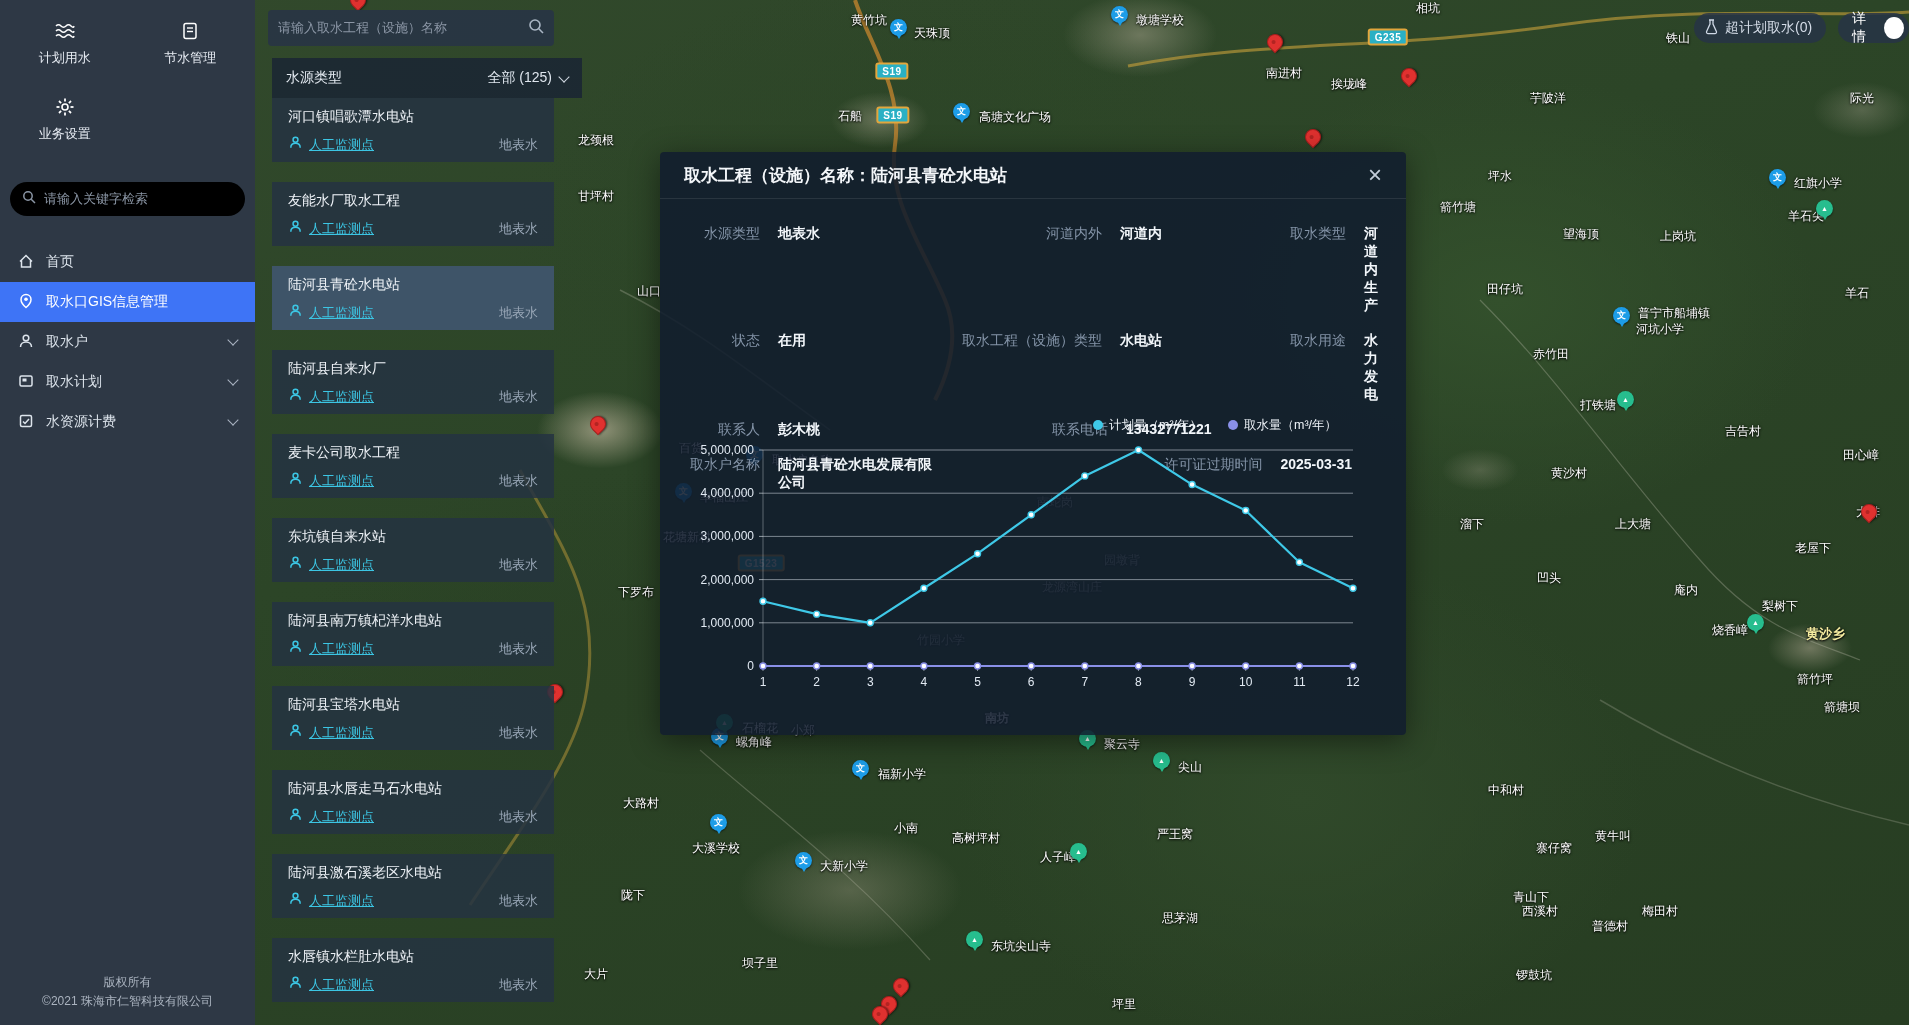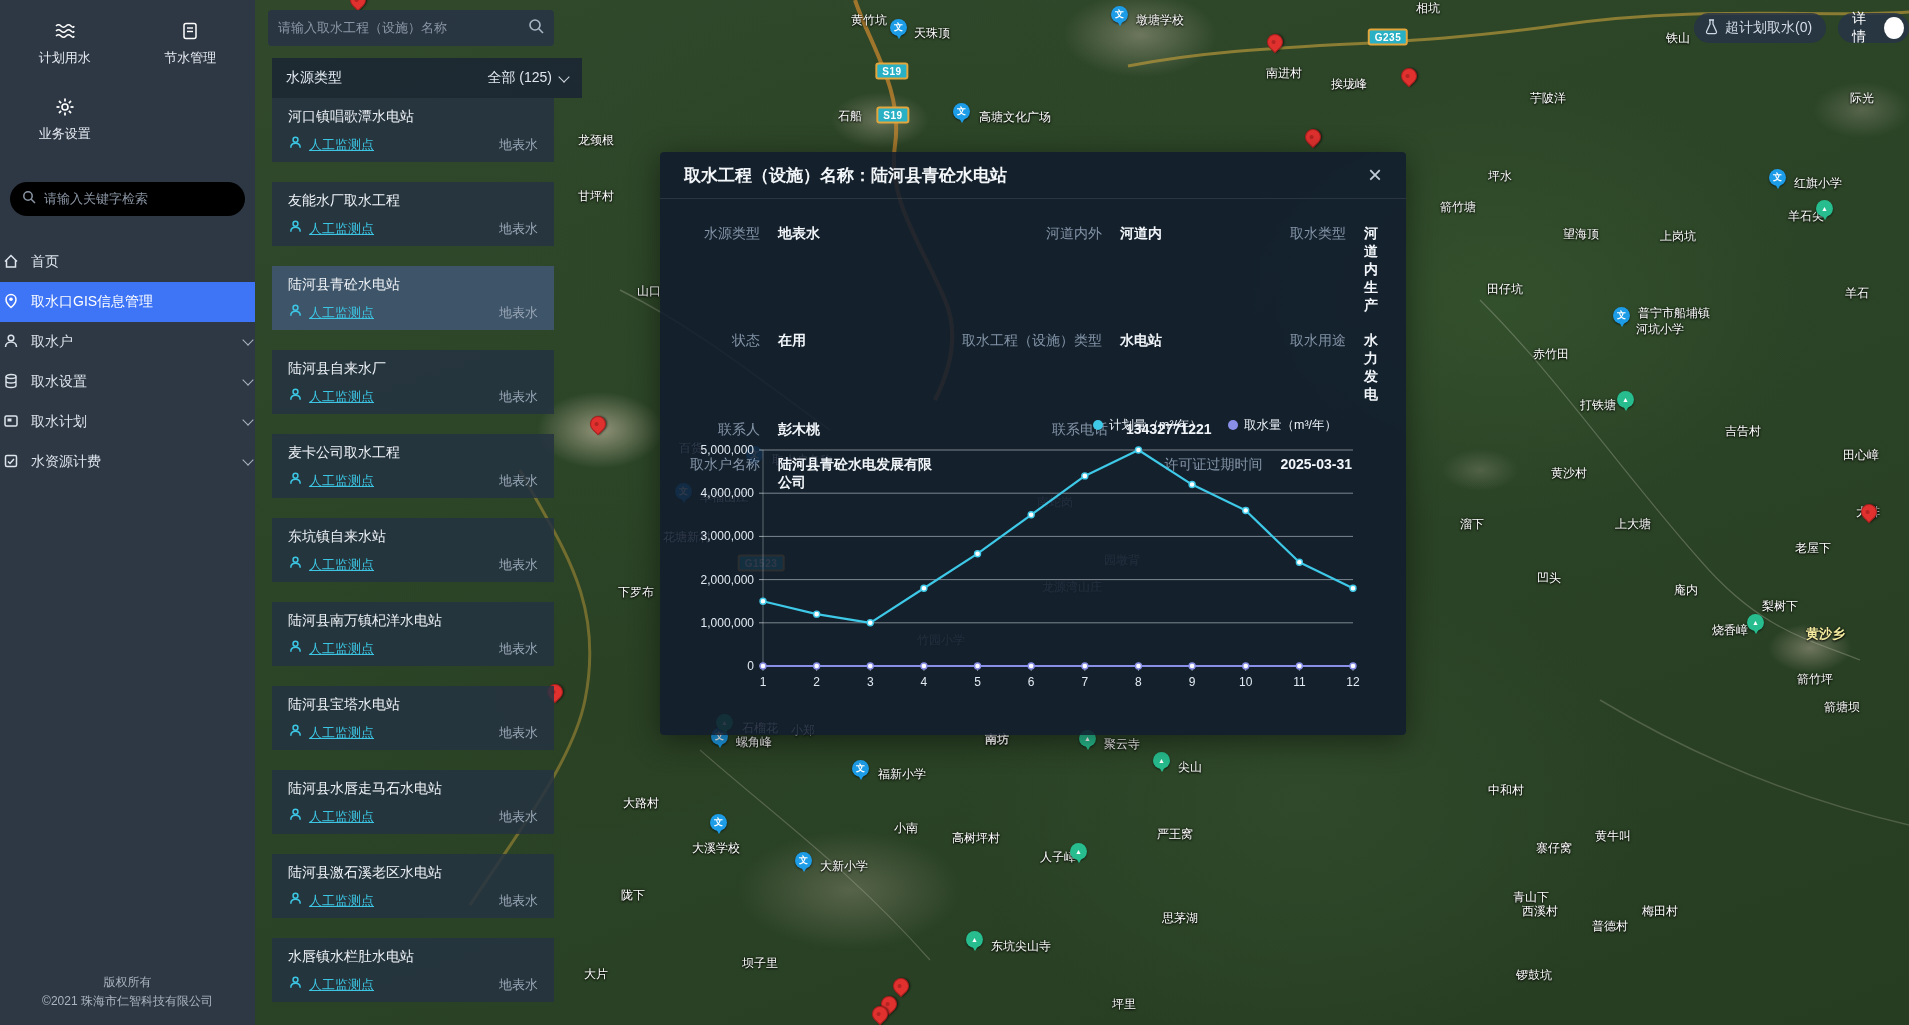--- a/index.html
+++ b/index.html
@@ -45,21 +45,21 @@
   #sidebar{position:absolute;left:0;top:0;width:255px;height:1025px;background:#2e3845;z-index:30;}
   #module-grid{display:grid;grid-template-columns:1fr 1fr;gap:4px;padding:8px 4px 4px;}
   .module-btn{height:72px;border-radius:8px;display:flex;flex-direction:column;align-items:center;
     justify-content:center;gap:8px;color:#e8edf4;font-size:13px;cursor:pointer;}
   .module-btn.active{background:#4678f7;}
   .module-btn svg{display:block;}
   #side-search{margin:22px 10px 0;height:34px;background:#000000;border-radius:17px;
     display:flex;align-items:center;padding:0 12px;gap:8px;}
   #side-search .ph{color:#8b96a5;font-size:13px;}
   #side-menu{margin-top:26px;}
-  .menu-item{height:40px;display:flex;align-items:center;padding:0 3px;gap:12px;color:#dde4ec;
+  .menu-item{height:40px;display:flex;align-items:center;padding:0 18px;gap:12px;color:#dde4ec;
     font-size:14px;cursor:pointer;position:relative;}
   .menu-item.active{background:#3e74f6;margin:0 0;color:#fff;}
   .menu-item .chev{margin-left:auto;width:7px;height:7px;border-right:1.5px solid #aab4c2;
     border-bottom:1.5px solid #aab4c2;transform:rotate(45deg);margin-top:-4px;}
   #side-footer{position:absolute;left:0;right:0;bottom:14px;text-align:center;color:#aab3bf;font-size:12px;line-height:19px;}
 
   
   #station-panel{position:absolute;left:268px;top:0;width:286px;height:1025px;z-index:20;}
   #station-search{position:absolute;left:0;top:10px;width:266px;height:36px;background:rgba(40,53,68,.92);
     border-radius:4px;display:flex;align-items:center;padding:0 10px;gap:8px;}
@@ -167,21 +167,21 @@
       <span class="map-label" style="left: 663px; top: 537px;">花塘新村</span>
       <span class="map-label" style="left: 618px; top: 592px;">下罗布</span>
       <span class="map-label" style="left: 736px; top: 742px;">螺角峰</span>
       <span class="map-label" style="left: 623px; top: 803px;">大路村</span>
       <span class="map-label" style="left: 621px; top: 895px;">陇下</span>
       <span class="map-label" style="left: 584px; top: 974px;">大片</span>
       <span class="map-label" style="left: 742px; top: 963px;">坝子里</span>
       <span class="map-label" style="left: 1112px; top: 1004px;">坪里</span>
       <span class="map-label" style="left: 742px; top: 728px;">石榴花</span>
       <span class="map-label" style="left: 791px; top: 730px;">小郑</span>
-      <span class="map-label" style="left: 985px; top: 739px; font-weight: bold;">南坊</span>
+      <span class="map-label" style="left: 985px; top: 718px; font-weight: bold;">南坊</span>
       <span class="map-label" style="left: 1104px; top: 744px;">聚云寺</span>
       <span class="map-label" style="left: 1178px; top: 767px;">尖山</span>
       <span class="map-label" style="left: 878px; top: 774px;">福新小学</span>
       <span class="map-label" style="left: 692px; top: 848px;">大溪学校</span>
       <span class="map-label" style="left: 894px; top: 828px;">小南</span>
       <span class="map-label" style="left: 952px; top: 838px;">高树坪村</span>
       <span class="map-label" style="left: 820px; top: 866px;">大新小学</span>
       <span class="map-label" style="left: 1040px; top: 857px;">人子嶂</span>
       <span class="map-label" style="left: 1157px; top: 834px;">严王窝</span>
       <span class="map-label" style="left: 1162px; top: 918px;">思茅湖</span>
@@ -294,28 +294,20 @@
               <circle cx="8" cy="6.3" r="1.8" fill="#fff"></circle>
             </svg></span>
           <span>取水口GIS信息管理</span>
         </div>
         <div class="menu-item">
           <span><svg width="16" height="16" viewBox="0 0 16 16">
               <circle cx="8" cy="5" r="2.8" fill="none" stroke="#dde4ec" stroke-width="1.5"></circle>
               <path d="M2.5 14 c0-3 2.4-5 5.5-5 s5.5 2 5.5 5" fill="none" stroke="#dde4ec" stroke-width="1.5"></path>
             </svg></span>
           <span>取水户</span>
-          <span class="chev"></span>
-        </div>
-        <div class="menu-item">
-          <span><svg width="16" height="16" viewBox="0 0 16 16">
-              <ellipse cx="8" cy="3.5" rx="5" ry="2" fill="none" stroke="#dde4ec" stroke-width="1.4"></ellipse>
-              <path d="M3 3.5 V12.5 c0 1.1 2.2 2 5 2 s5-.9 5-2 V3.5 M3 8 c0 1.1 2.2 2 5 2 s5-.9 5-2" fill="none" stroke="#dde4ec" stroke-width="1.4"></path>
-            </svg></span>
-          <span>取水设置</span>
           <span class="chev"></span>
         </div>
         <div class="menu-item">
           <span><svg width="16" height="16" viewBox="0 0 16 16">
               <rect x="2" y="3" width="12" height="10" rx="1.5" fill="none" stroke="#dde4ec" stroke-width="1.5"></rect>
               <rect x="4.5" y="5.5" width="4" height="3" fill="#dde4ec"></rect>
             </svg></span>
           <span>取水计划</span>
           <span class="chev"></span>
         </div>

